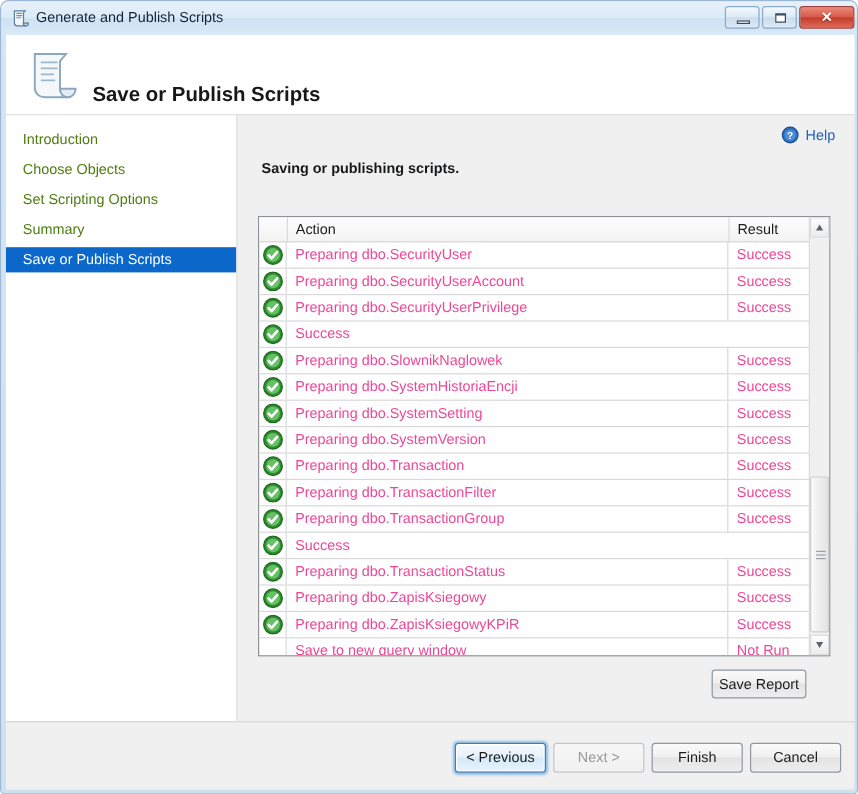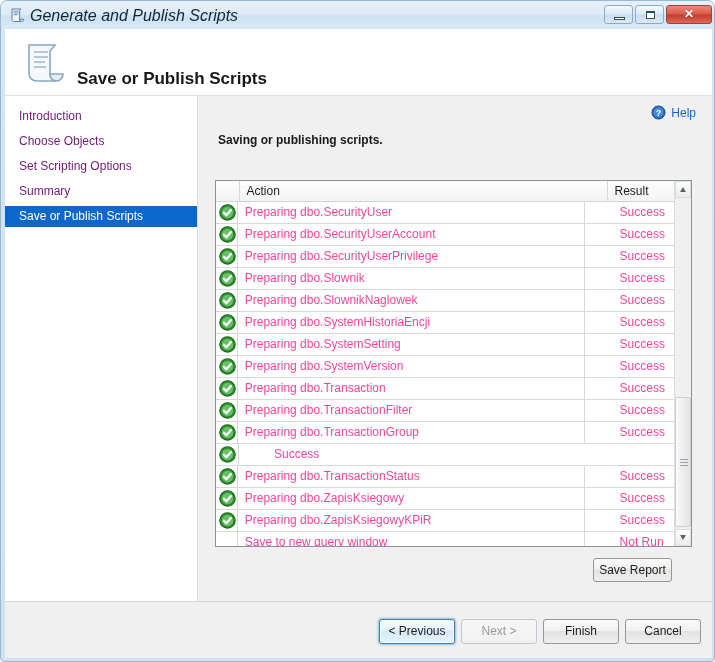--- a/index.html
+++ b/index.html
@@ -39,24 +39,23 @@
     border-radius: 6px 6px 0 0;
   }
   .title-icon {
     position: absolute;
     left: 8px; top: 6px;
     width: 16px; height: 16px;
   }
   .title-text {
     position: absolute;
     left: 29px; top: 6px;
-    font-size: 16px;
+    font-size: 12px;
     color: #10243a;
     white-space: nowrap;
-    font-style: italic;
   }
   .win-btns {
     position: absolute;
     right: 4px; top: 4px;
     display: flex;
     gap: 2px;
   }
   .win-btn {
     width: 29px; height: 19px;
     box-sizing: border-box;
@@ -132,21 +131,21 @@
     border-top: 1px solid #dfdfdf;
   }
   .side-item {
     position: absolute;
     left: 0;
     width: 192px;
     height: 21px;
     line-height: 21px;
     padding-left: 14px;
     box-sizing: border-box;
-    color: #701a75;
+    color: #4d7c0f;
     font-size: 12px;
     white-space: nowrap;
   }
   .side-item.active {
     background: #0b67c9;
     color: #ffffff;
   }
 
   .content {
     position: absolute;
@@ -243,21 +242,20 @@
     position: relative;
   }
   .cell-action {
     width: 368px;
     border-right: 1px solid #d9d9d9;
     padding-left: 7px;
   }
   .cell-result {
     width: 85px;
     padding-left: 7px;
-    margin-left: 28px;
   }
   .ok-icon {
     position: absolute;
     left: 3px; top: 2px;
     width: 17px; height: 17px;
   }
 
   
   .vscroll {
     position: absolute;
@@ -457,21 +455,20 @@
             <div class="cell cell-result">Success</div>
           </div>
           <div class="lv-row">
             <div class="cell cell-icon">
               <svg class="ok-icon" viewBox="0 0 16 16">
                 <circle cx="8" cy="8" r="7.3" fill="#2e8b2e" stroke="#1f6b1f" stroke-width="1"></circle>
                 <circle cx="8" cy="8" r="5.4" fill="#66c166"></circle>
                 <path d="M4.6 8.2l2.3 2.4 4.4-5" fill="none" stroke="#ffffff" stroke-width="2" stroke-linecap="round" stroke-linejoin="round"></path>
               </svg>
             </div>
-            <div class="cell cell-action">Preparing dbo.Slownik</div>
             <div class="cell cell-result">Success</div>
           </div>
           <div class="lv-row">
             <div class="cell cell-icon">
               <svg class="ok-icon" viewBox="0 0 16 16">
                 <circle cx="8" cy="8" r="7.3" fill="#2e8b2e" stroke="#1f6b1f" stroke-width="1"></circle>
                 <circle cx="8" cy="8" r="5.4" fill="#66c166"></circle>
                 <path d="M4.6 8.2l2.3 2.4 4.4-5" fill="none" stroke="#ffffff" stroke-width="2" stroke-linecap="round" stroke-linejoin="round"></path>
               </svg>
             </div>

